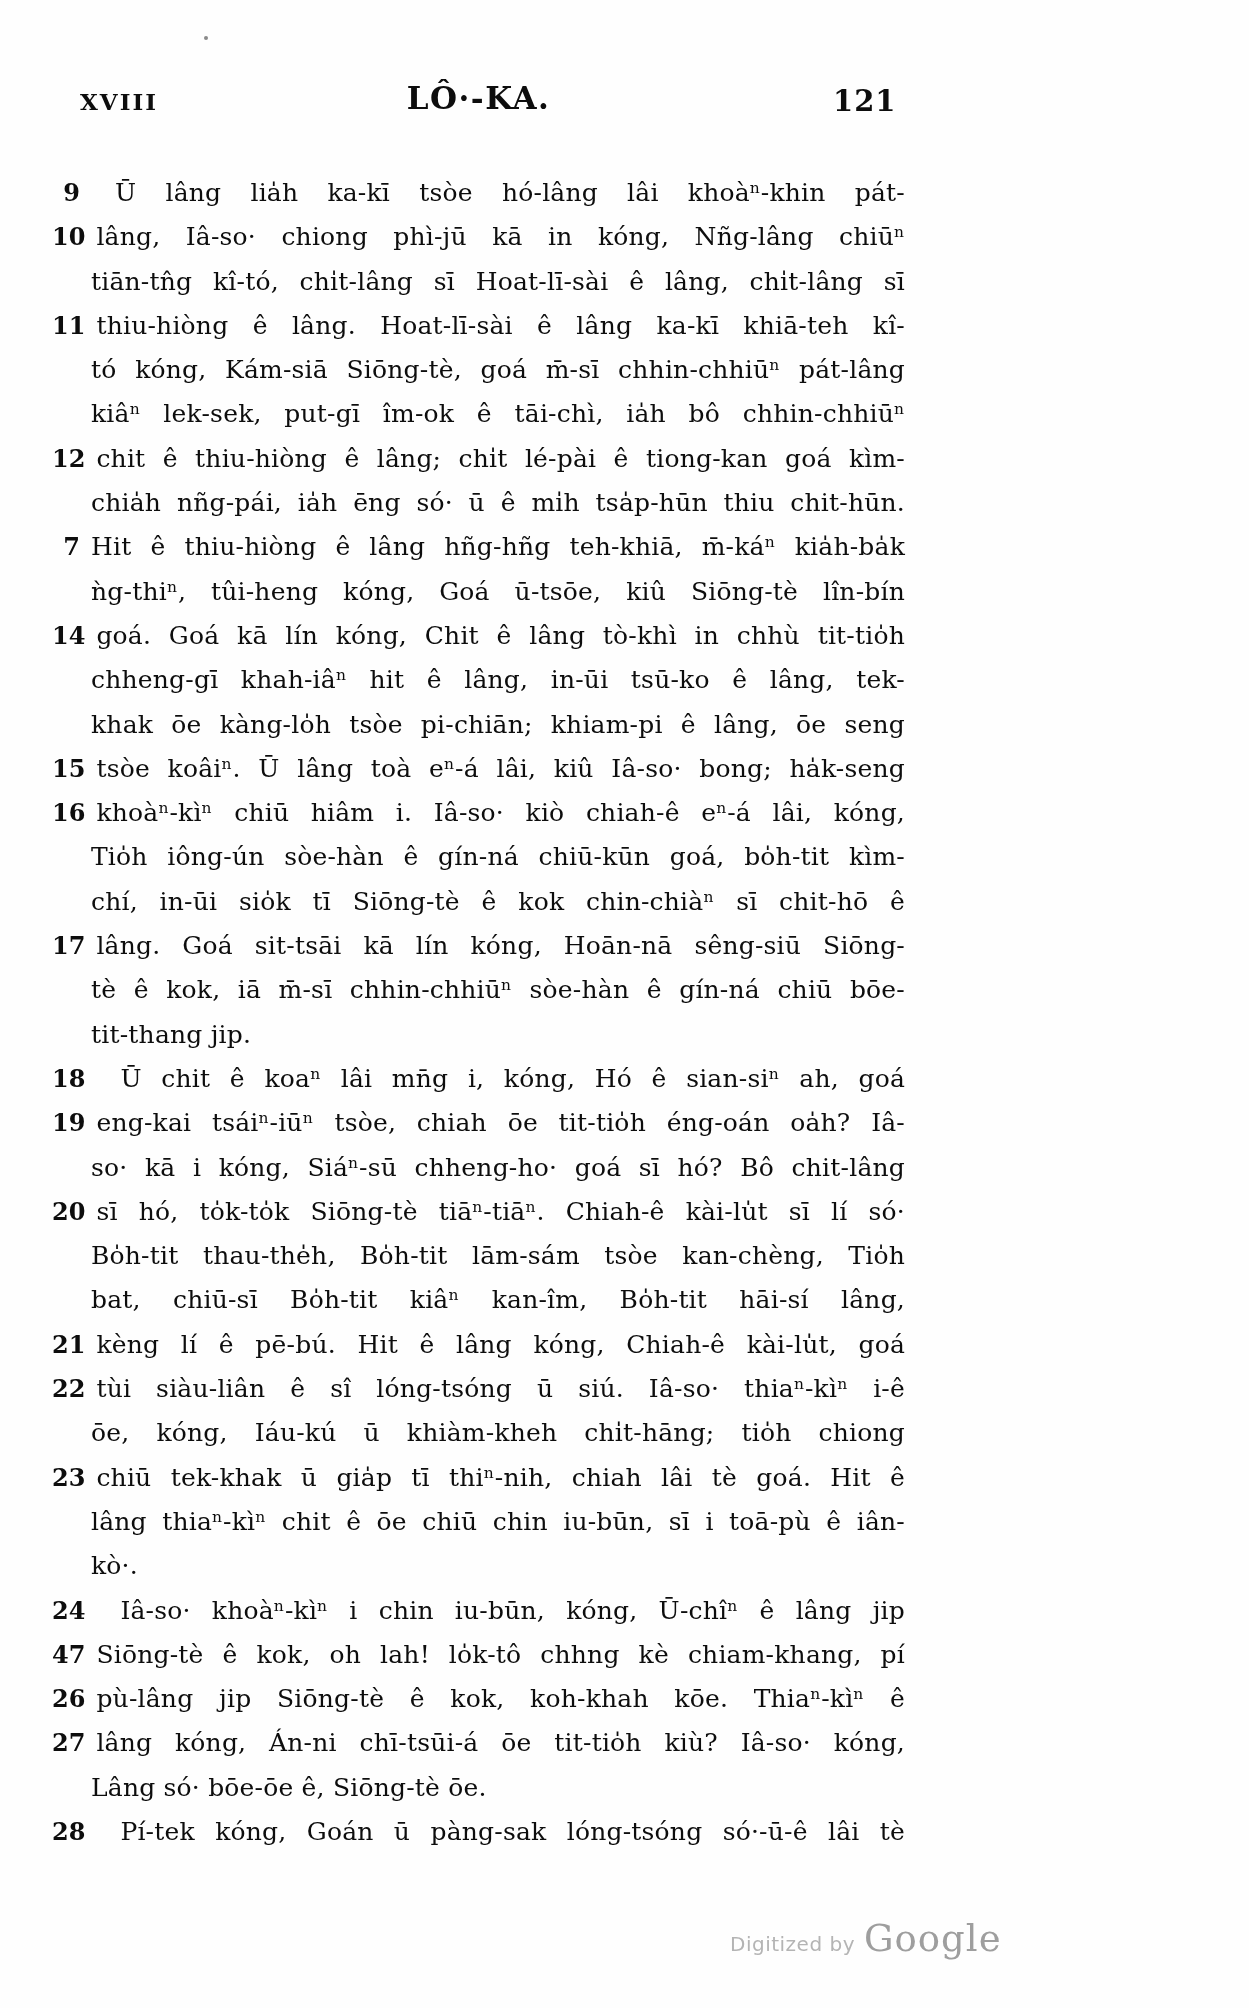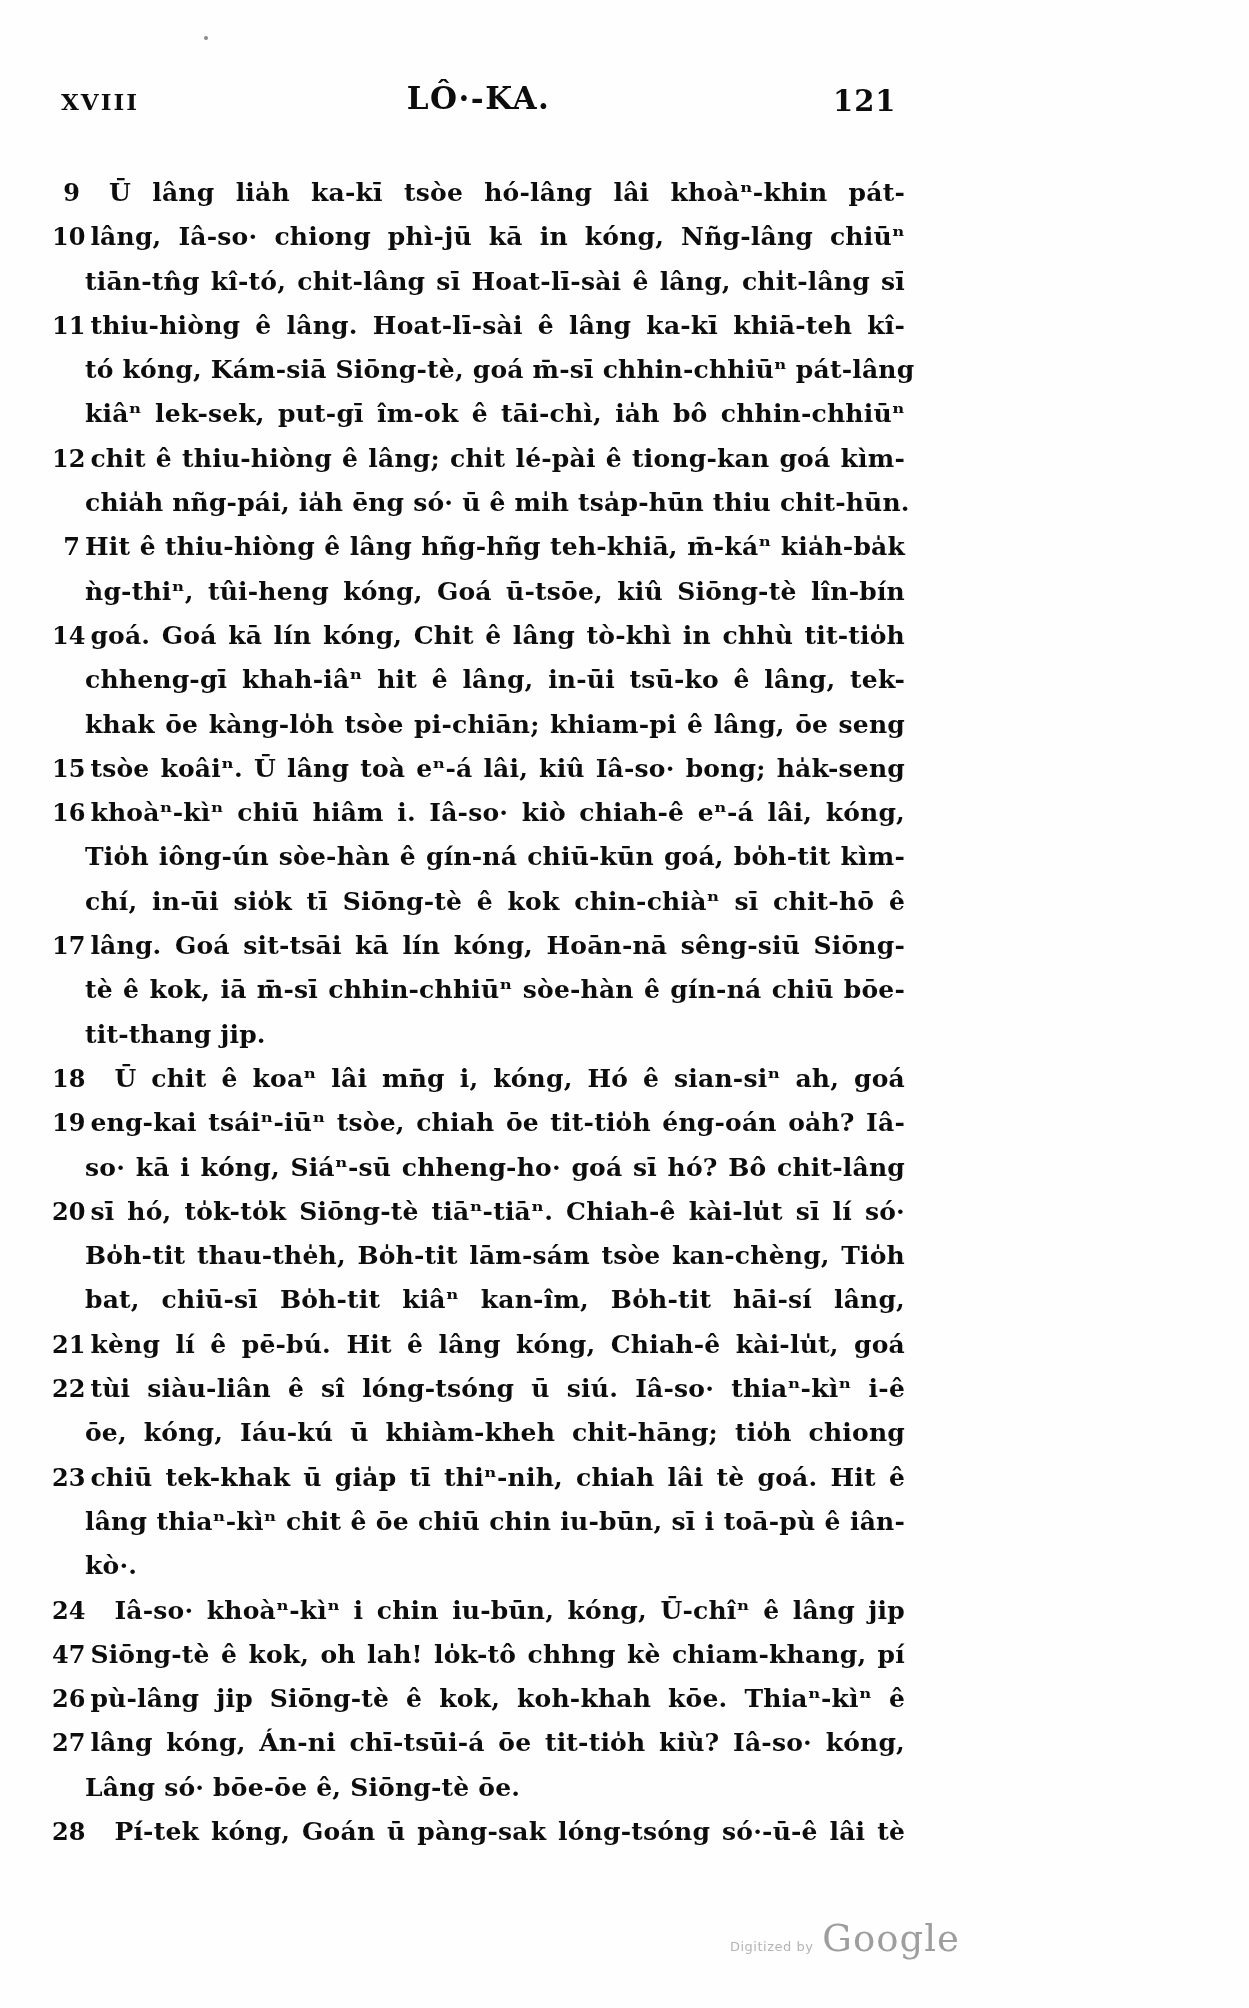--- a/index.html
+++ b/index.html
@@ -6,21 +6,21 @@
   .page{
     position:relative;
     width:1249px;height:2008px;
     background:#fefefe;
     font-family:"DejaVu Serif", serif;
     color:#0d0d0d;
     overflow:hidden;
   }
   
   .hdr-section{
-    position:absolute;left:61px;top:88px;
+    position:absolute;left:80px;top:88px;
     font-size:23px;font-weight:700;letter-spacing:2px;
   }
   .hdr-title{
     position:absolute;left:52px;top:80px;width:853px;
     text-align:center;
     font-size:31px;font-weight:700;letter-spacing:1.5px;
   }
   .hdr-page{
     position:absolute;left:833px;top:84px;
     font-size:29px;font-weight:700;letter-spacing:1px;
@@ -29,35 +29,35 @@
   .text-block{
     position:absolute;left:52px;top:171px;width:853px;
   }
   .line{display:flex;height:44.3px;}
   .vnum{
     flex:0 0 28px;text-align:right;margin-right:5px;
     font-size:24px;font-weight:700;line-height:44.3px;
   }
   .ltext{
     display:block;flex:1 1 auto;min-width:0;
-    font-size:25px;font-weight:700;line-height:44.3px;
+    font-size:25px;font-weight:400;line-height:44.3px;
     letter-spacing:0.2px;
     text-align:justify;text-align-last:justify;
-    white-space:nowrap;overflow:visible;
+    white-space:nowrap;overflow:visible;margin-left:6px;
   }
   .ltext.noj{text-align:left;text-align-last:left;}
   .ltext.indent{text-indent:24px;}
   
   .footer{
     position:absolute;left:730px;top:1917px;
     display:flex;align-items:baseline;
   }
   .digitized{
     font-family:"DejaVu Sans", sans-serif;
-    font-size:13px;color:#b4b4b4;letter-spacing:0.5px;
+    font-size:20px;color:#b4b4b4;letter-spacing:0.5px;
   }
   .google{
     font-family:"DejaVu Serif", serif;
     font-size:37px;color:#9e9e9e;margin-left:9px;letter-spacing:1px;
   }
   
   .speck{
     position:absolute;left:204px;top:36px;width:4px;height:4px;
     background:#8a8a8a;border-radius:50%;
   }

